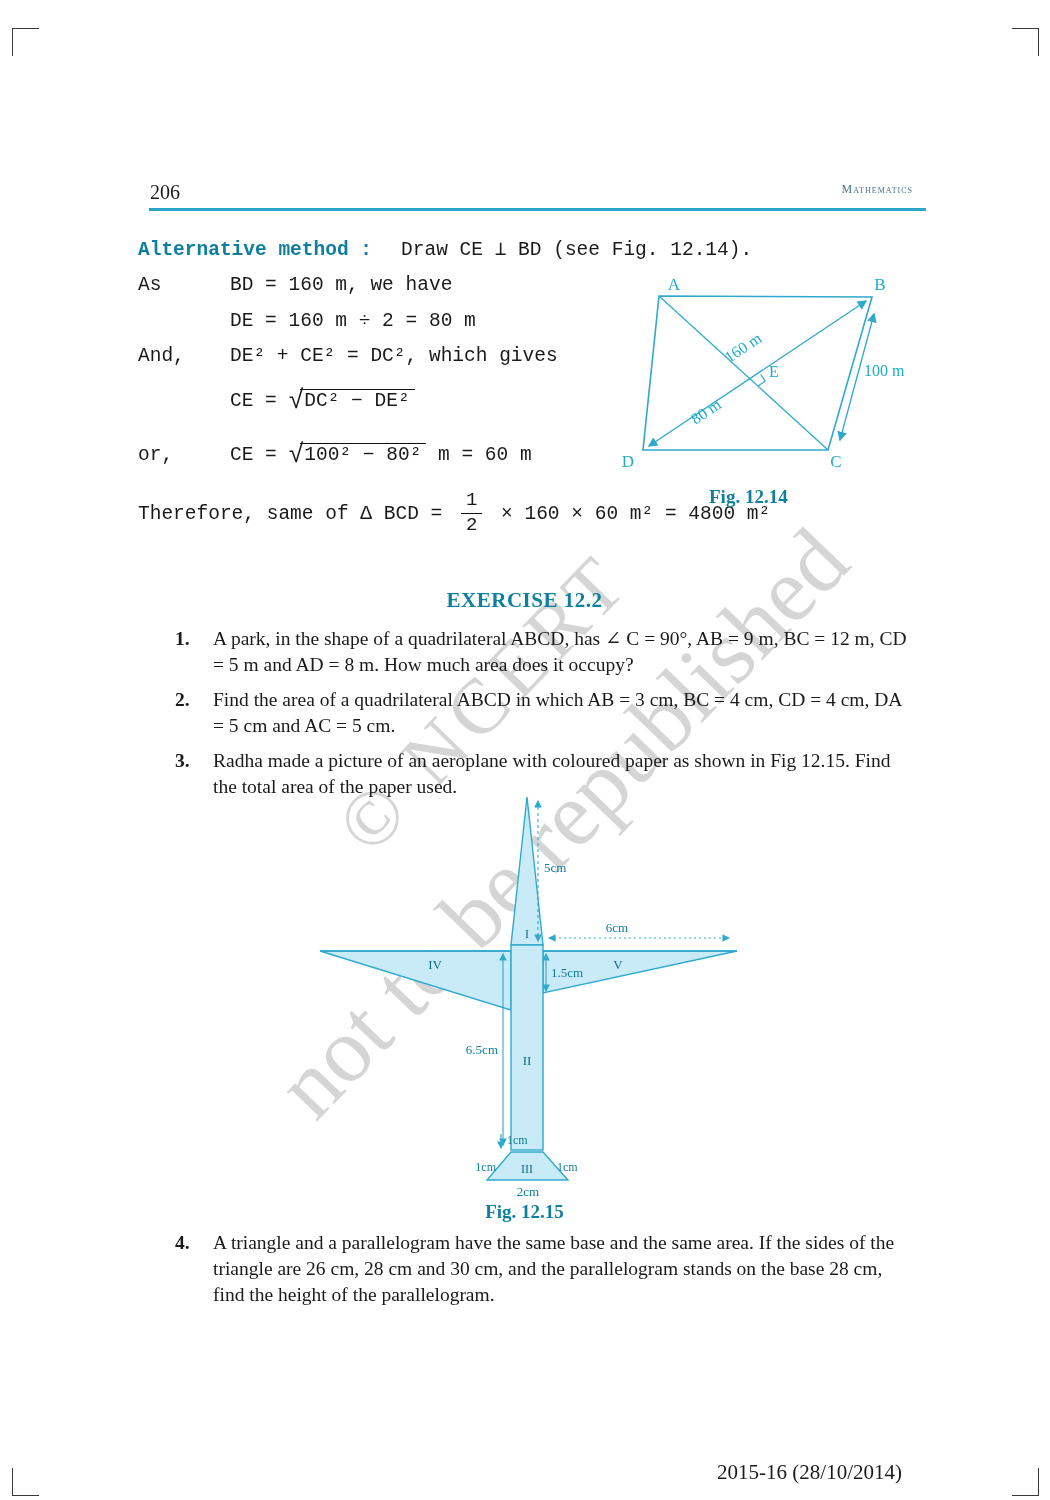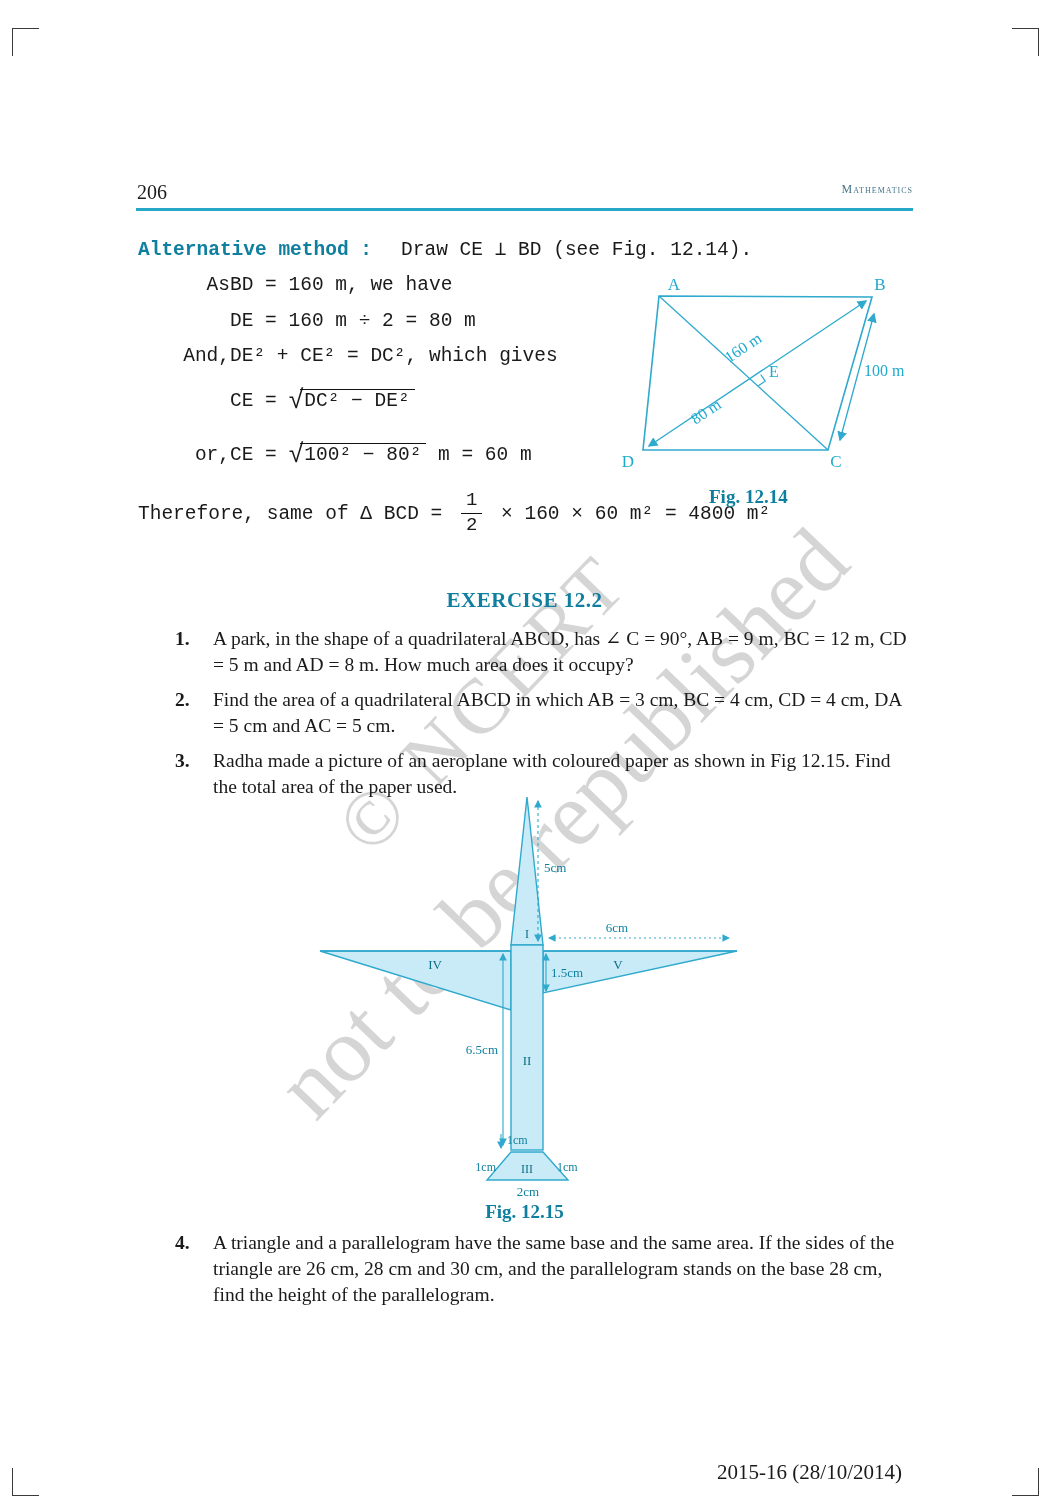--- a/index.html
+++ b/index.html
@@ -1,35 +1,35 @@
 <!DOCTYPE html>
 <html><head>
 <meta charset="utf-8">
 <style>
   html,body{margin:0;padding:0;background:#ffffff;}
   .page{position:relative;width:1050px;height:1500px;background:#ffffff;overflow:hidden;
         font-family:"Liberation Serif","DejaVu Serif",serif;color:#1a1a1a;}
-  .abs{position:absolute;}
+  .abs{position:absolute;margin-left:13px;}
   
   .crop{position:absolute;width:26px;height:27px;}
   .crop.tl{left:12px;top:28px;border-left:1.5px solid #3a3a3a;border-top:1.5px solid #3a3a3a;}
   .crop.tr{left:1012px;top:28px;border-right:1.5px solid #3a3a3a;border-top:1.5px solid #3a3a3a;}
   .crop.bl{left:12px;top:1468px;border-left:1.5px solid #3a3a3a;border-bottom:1.5px solid #3a3a3a;}
   .crop.br{left:1012px;top:1468px;border-right:1.5px solid #3a3a3a;border-bottom:1.5px solid #3a3a3a;}
   
   .wm{position:absolute;white-space:nowrap;color:#cbcbcb;opacity:.8;transform-origin:center;pointer-events:none;}
   .wm1{left:483px;top:703px;font-size:78px;letter-spacing:7px;transform:translate(-50%,-50%) rotate(-46deg);}
   .wm2{left:562px;top:823px;font-size:92px;transform:translate(-50%,-50%) rotate(-46deg);}
   
   .page-num{left:137px;top:181px;font-size:20px;}
   .run-head{right:137px;top:182px;font-variant:small-caps;font-size:12px;letter-spacing:1px;color:#47748a;}
   .rule{left:136px;top:208px;width:777px;height:3px;background:#28a7c9;}
   
   .s-row{position:absolute;left:138px;font-size:19.5px;white-space:nowrap;font-family:Liberation Mono, monospace;}
-  .lbl{display:inline-block;width:92px;text-align:right;}
+  .lbl{display:inline-block;width:92px;}
   .accent{color:#0e7f9e;font-weight:bold;}
   .gap{display:inline-block;width:29px;}
   .rad-sign{font-size:1.35em;vertical-align:-2px;margin-right:-4px;}
   .rad-body{display:inline-block;border-top:1.7px solid #111;padding:0 5px 0 4px;}
   .frac{display:inline-flex;flex-direction:column;text-align:center;vertical-align:middle;margin:0 7px;font-size:19px;line-height:1.15;}
   .frac .num{border-bottom:1.7px solid #111;padding:0 5px 1px;}
   .frac .den{padding-top:1px;}
   
   .fig{position:absolute;}
   .fig text{font-family:"Liberation Serif","DejaVu Serif",serif;}

